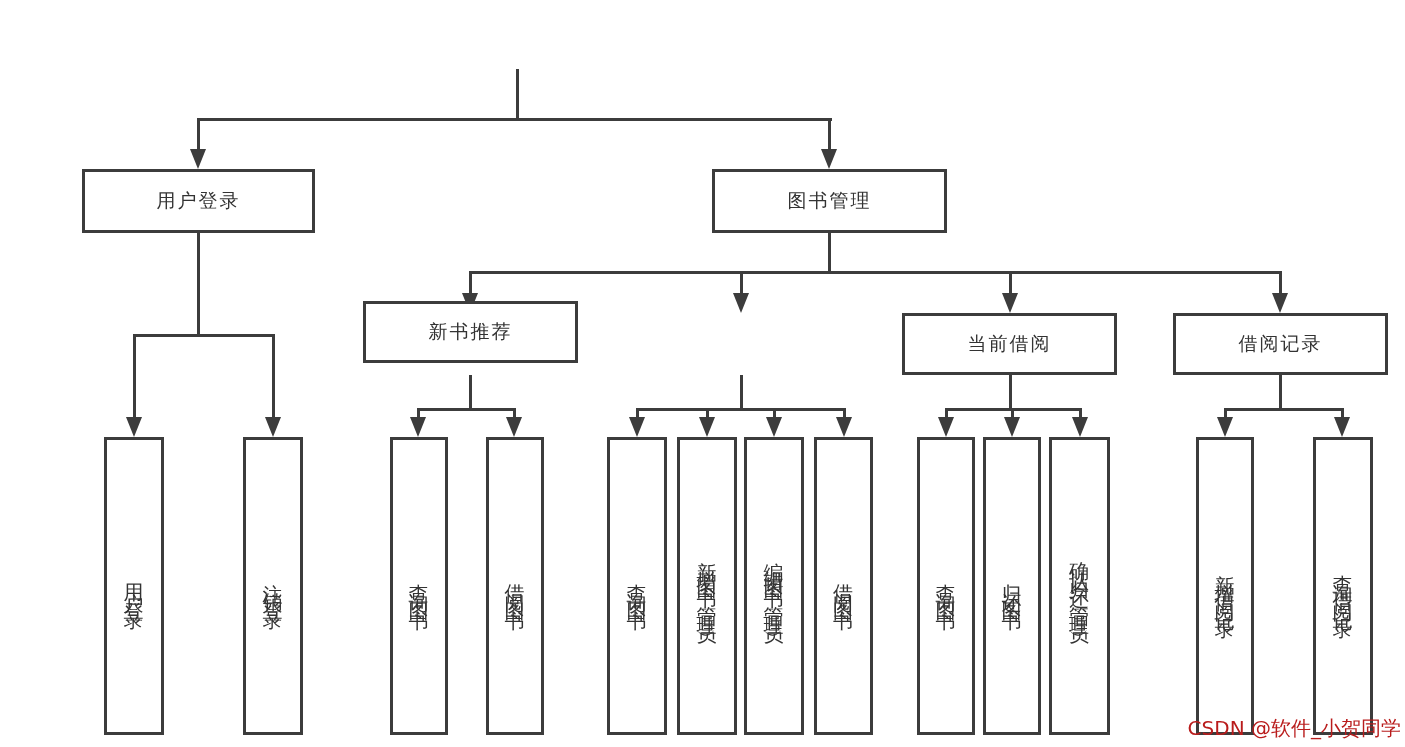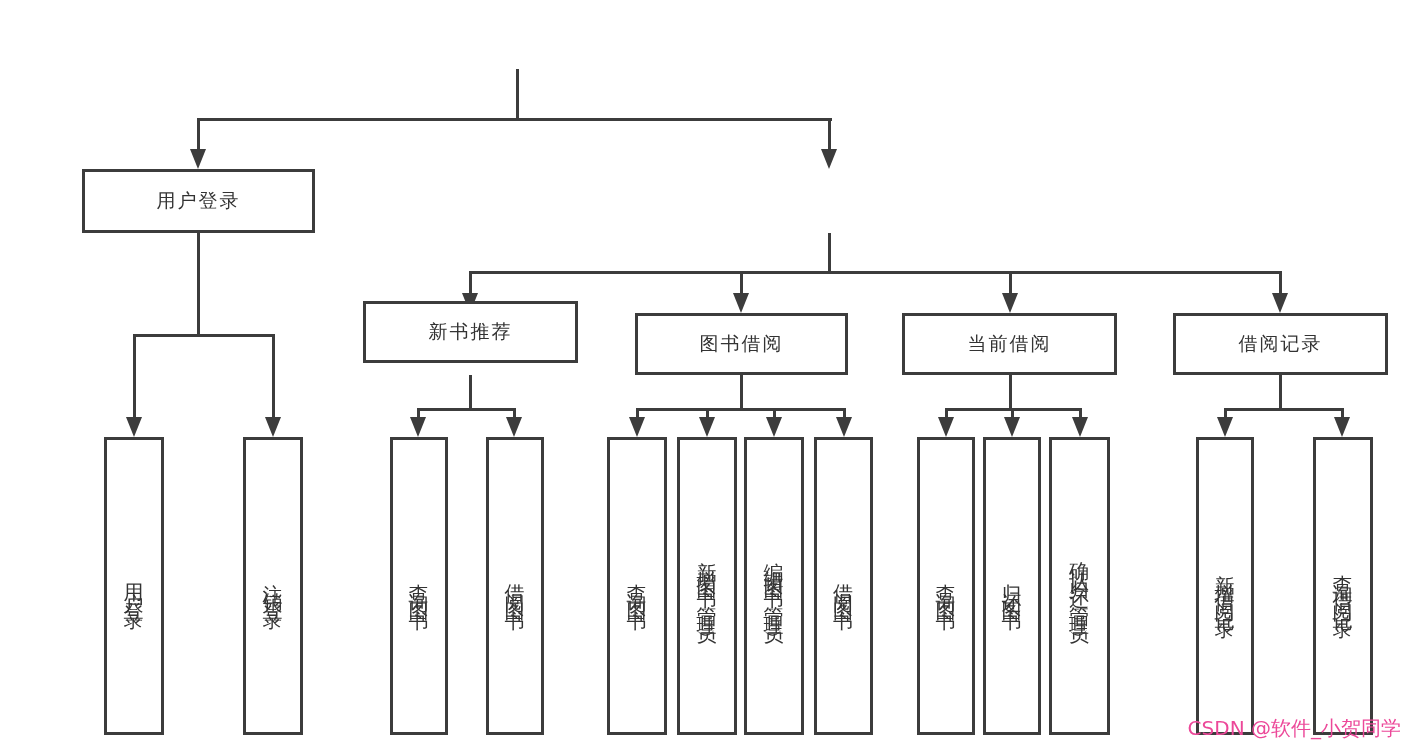--- a/index.html
+++ b/index.html
@@ -18,37 +18,37 @@
   .box.v span{writing-mode:vertical-rl;text-orientation:mixed;
               font-size:20px;letter-spacing:9px;line-height:1;white-space:nowrap}
 
   .v-line{position:absolute;width:3px;background:var(--line);z-index:1}
   .h-line{position:absolute;height:3px;background:var(--line);z-index:1}
   .arrow{position:absolute;width:0;height:0;z-index:1;
          border-left:8px solid transparent;border-right:8px solid transparent;
          border-top:20px solid var(--line)}
 
   .watermark{position:absolute;right:4px;bottom:5px;font-size:20px;
-             color:#ec4899;z-index:5;white-space:nowrap}
+             color:#b91c1c;z-index:5;white-space:nowrap}
 </style>
 </head>
 <body>
 
 <div class="canvas">
 
 
   <div class="box h" style="left:82px;top:169px;width:233px;height:64px">
     <span>用户登录</span>
   </div>
+  <div class="box h" style="left:712px;top:169px;width:235px;height:64px">
+    <span>图书管理</span>
+  </div>
 
   <div class="box h" style="left:363px;top:301px;width:215px;height:62px">
     <span>新书推荐</span>
-  </div>
-  <div class="box h" style="left:635px;top:313px;width:213px;height:62px">
-    <span>图书借阅</span>
   </div>
   <div class="box h" style="left:902px;top:313px;width:215px;height:62px">
     <span>当前借阅</span>
   </div>
   <div class="box h" style="left:1173px;top:313px;width:215px;height:62px">
     <span>借阅记录</span>
   </div>
 
   <div class="box v" style="left:104px;top:437px;width:60px;height:298px">
     <span>用户登录</span>

